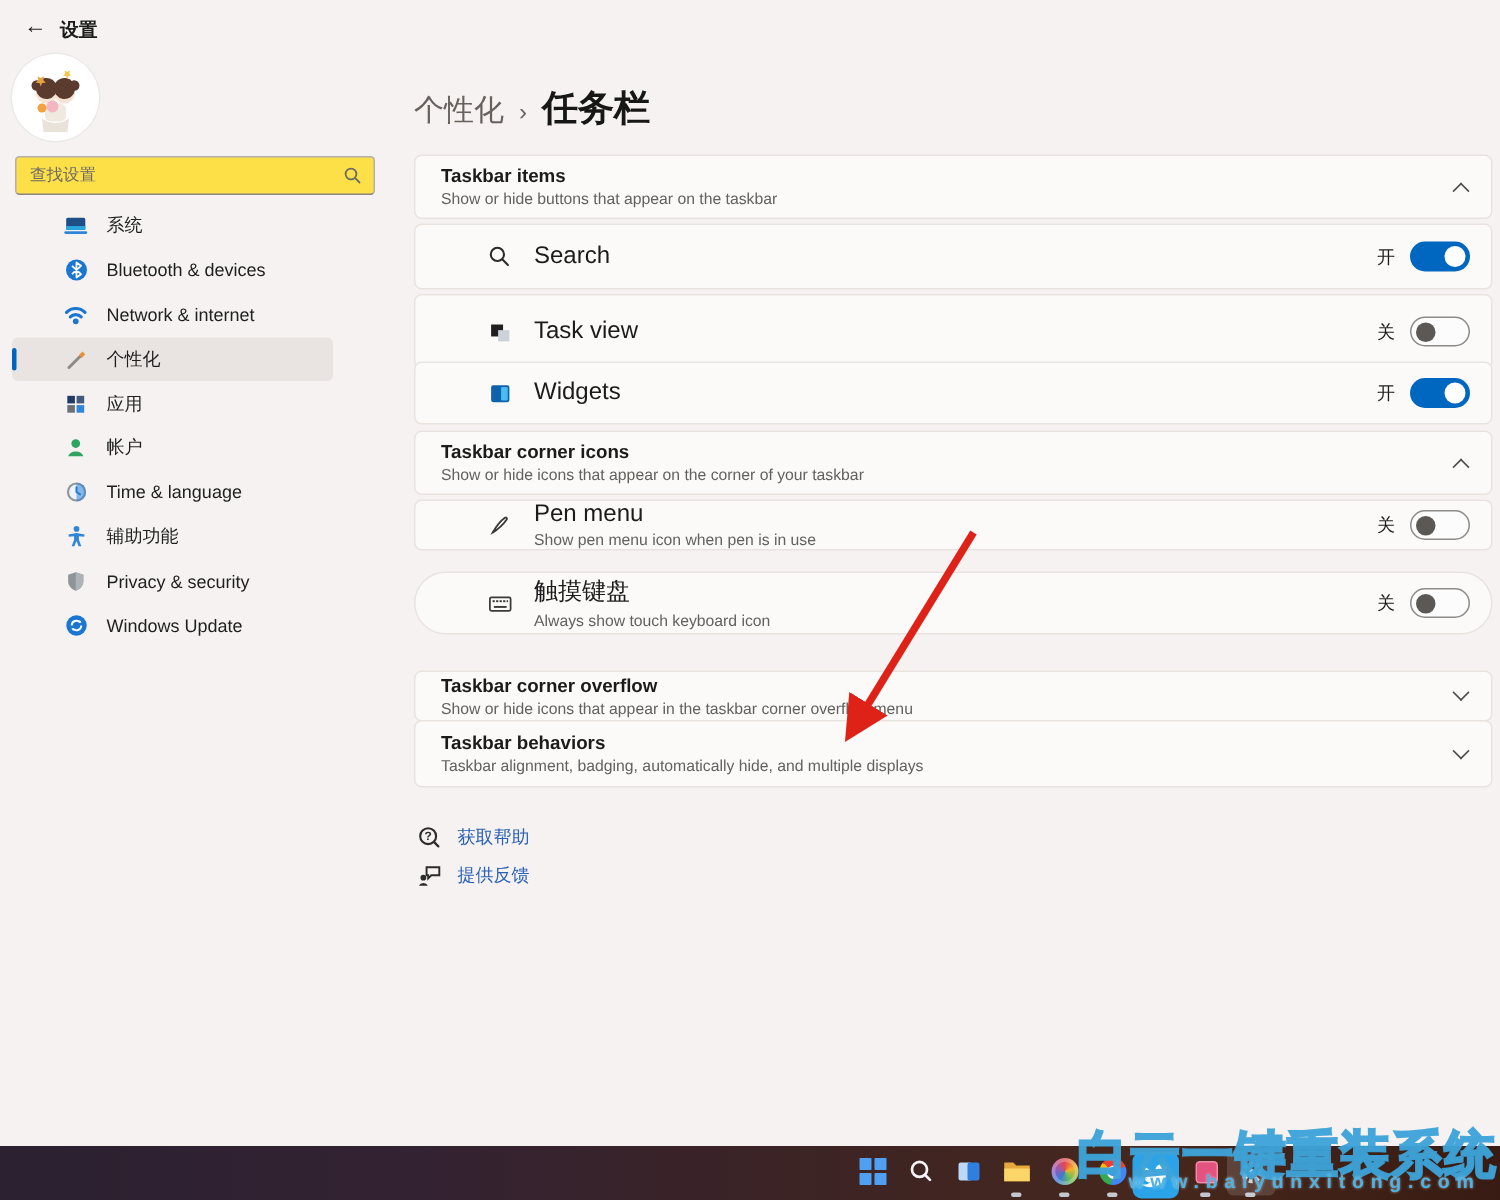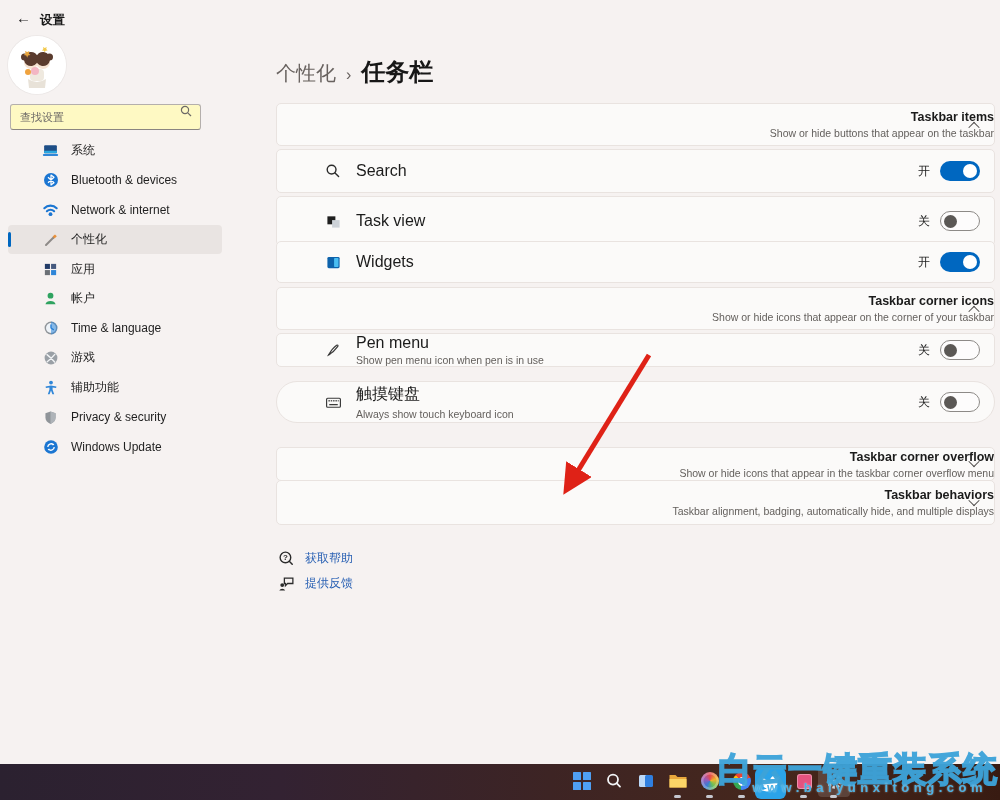--- a/index.html
+++ b/index.html
@@ -8,21 +8,21 @@
 
   
   .back { position:absolute; left:16px; top:9px; font-size:15px; color:#1b1b1b; cursor:pointer; }
   .apptitle { position:absolute; left:40px; top:12px; font-size:12.5px; font-weight:700; color:#1b1b1b; }
 
   
   .avatar { position:absolute; left:8px; top:36px; width:58px; height:58px; border-radius:50%; background:#fff; overflow:hidden; box-shadow:0 0 0 1px rgba(0,0,0,0.04);}
   .avatar svg { width:100%; height:100%; }
 
   
-  .searchbox { position:absolute; left:10px; top:104px; width:191px; height:26px; background:#fef9c3; border:1px solid #b4afac; border-bottom-color:#8a8581; border-radius:3px; display:flex; }
+  .searchbox { position:absolute; left:10px; top:104px; width:240px; height:26px; background:#fde047; border:1px solid #b4afac; border-bottom-color:#8a8581; border-radius:3px; display:flex; align-items:center; }
   .searchbox input { flex:1; border:none; outline:none; background:transparent; font-size:11px; padding:0 6px 0 9px; color:#3a3a3a; font-family:"Liberation Sans",sans-serif;}
   .searchbox input::placeholder { color:#6d6a67; opacity:1; }
   .search-mag { margin-right:8px; flex:0 0 auto; }
 
   
   .nav { position:absolute; left:0; top:136px; width:230px; }
   .navitem { position:relative; height:29.6px; display:flex; align-items:center; padding-left:34px; cursor:pointer; border-radius:4px; margin:0 8px 0 8px;text-align:right; }
   .navitem .ico { width:17px; height:17px; margin-right:12px; display:flex; align-items:center; justify-content:center; }
   .navitem .lbl { font-size:12px; color:#1f1f1f; }
   .navitem.sel { background:#e9e4e2; }
@@ -32,21 +32,21 @@
   .breadcrumb { position:absolute; left:276px; top:56px; display:flex; align-items:baseline; }
   .bc-parent { font-size:20px; color:#68625f; cursor:pointer; }
   .bc-sep { font-size:16px; color:#68625f; margin:0 10px; }
   .bc-current { font-size:24px; color:#171717; font-weight:600; }
 
   .card { position:absolute; left:276px; width:719px; background:#fbfaf9; border:1px solid #e9e3e0; border-radius:5px; display:flex; align-items:center; }
   .card .chev { position:absolute; right:16px; top:50%; width:8px; height:8px; border-right:1.6px solid #4d4a48; border-bottom:1.6px solid #4d4a48; }
   .chev.up   { transform:translateY(-20%) rotate(-135deg); }
   .chev.down { transform:translateY(-80%) rotate(45deg); }
 
-  .sec-head { padding-left:17px; flex-direction:column; align-items:flex-end; justify-content:center; }
+  .sec-head { padding-left:17px; flex-direction:column; align-items:flex-start; justify-content:center; }
   .sec-title { font-size:12.5px; font-weight:600; color:#1b1b1b; }
   .sec-sub { font-size:10.5px; color:#64605d; margin-top:3px; }
 
   .row { padding-left:47px; }
   .row .ric { width:18px; height:18px; margin-right:14px; display:flex; align-items:center; justify-content:center;}
   .row .rlbl { font-size:16px; color:#1b1b1b; }
   .row .rsub { font-size:10.5px; color:#64605d; margin-top:2.5px; }
   .rtext { display:flex; flex-direction:column; justify-content:center; }
   .rright { position:absolute; right:14px; top:50%; transform:translateY(-50%); display:flex; align-items:center; }
   .state { font-size:12px; color:#1b1b1b; margin-right:10px; }
@@ -186,29 +186,20 @@
           <svg width="16" height="16" viewBox="0 0 16 16">
             <circle cx="8" cy="8" r="6.4" fill="#8f9499"></circle>
             <circle cx="8" cy="8" r="5" fill="#eef3f8"></circle>
             <path d="M8 4.8 V8 L10.4 9.6" fill="none" stroke="#1b76d2" stroke-width="1.3" stroke-linecap="round"></path>
             <path d="M8 1.6 a6.4 6.4 0 0 1 0 12.8z" fill="#2f86d8" opacity="0.55"></path>
           </svg>
         </span>
       <span class="lbl">Time &amp; language</span>
     </div>
 
-    <div class="navitem">
-      <span class="ico">
-          <svg width="16" height="16" viewBox="0 0 16 16">
-            <circle cx="8" cy="8" r="6.4" fill="#9aa0a6"></circle>
-            <path d="M4 4.6 c2.6 2 5.4 4.8 7.6 7.4 M11.8 4.4 c-2.2 2.6-5 5.4-7.6 7.4" fill="none" stroke="#f2f4f6" stroke-width="1.4" stroke-linecap="round"></path>
-          </svg>
-        </span>
-      <span class="lbl">游戏</span>
-    </div>
 
     <div class="navitem">
       <span class="ico">
           <svg width="16" height="16" viewBox="0 0 16 16" fill="#2f86d8">
             <circle cx="8" cy="2.6" r="1.9"></circle>
             <path d="M8 5.4 L13.4 6.4 L13.1 7.9 L9.6 7.5 L9.6 9.8 L11.2 14.2 L9.4 14.2 L8 10.6 L6.6 14.2 L4.8 14.2 L6.4 9.8 L6.4 7.5 L2.9 7.9 L2.6 6.4 z"></path>
           </svg>
         </span>
       <span class="lbl">辅助功能</span>
     </div>

